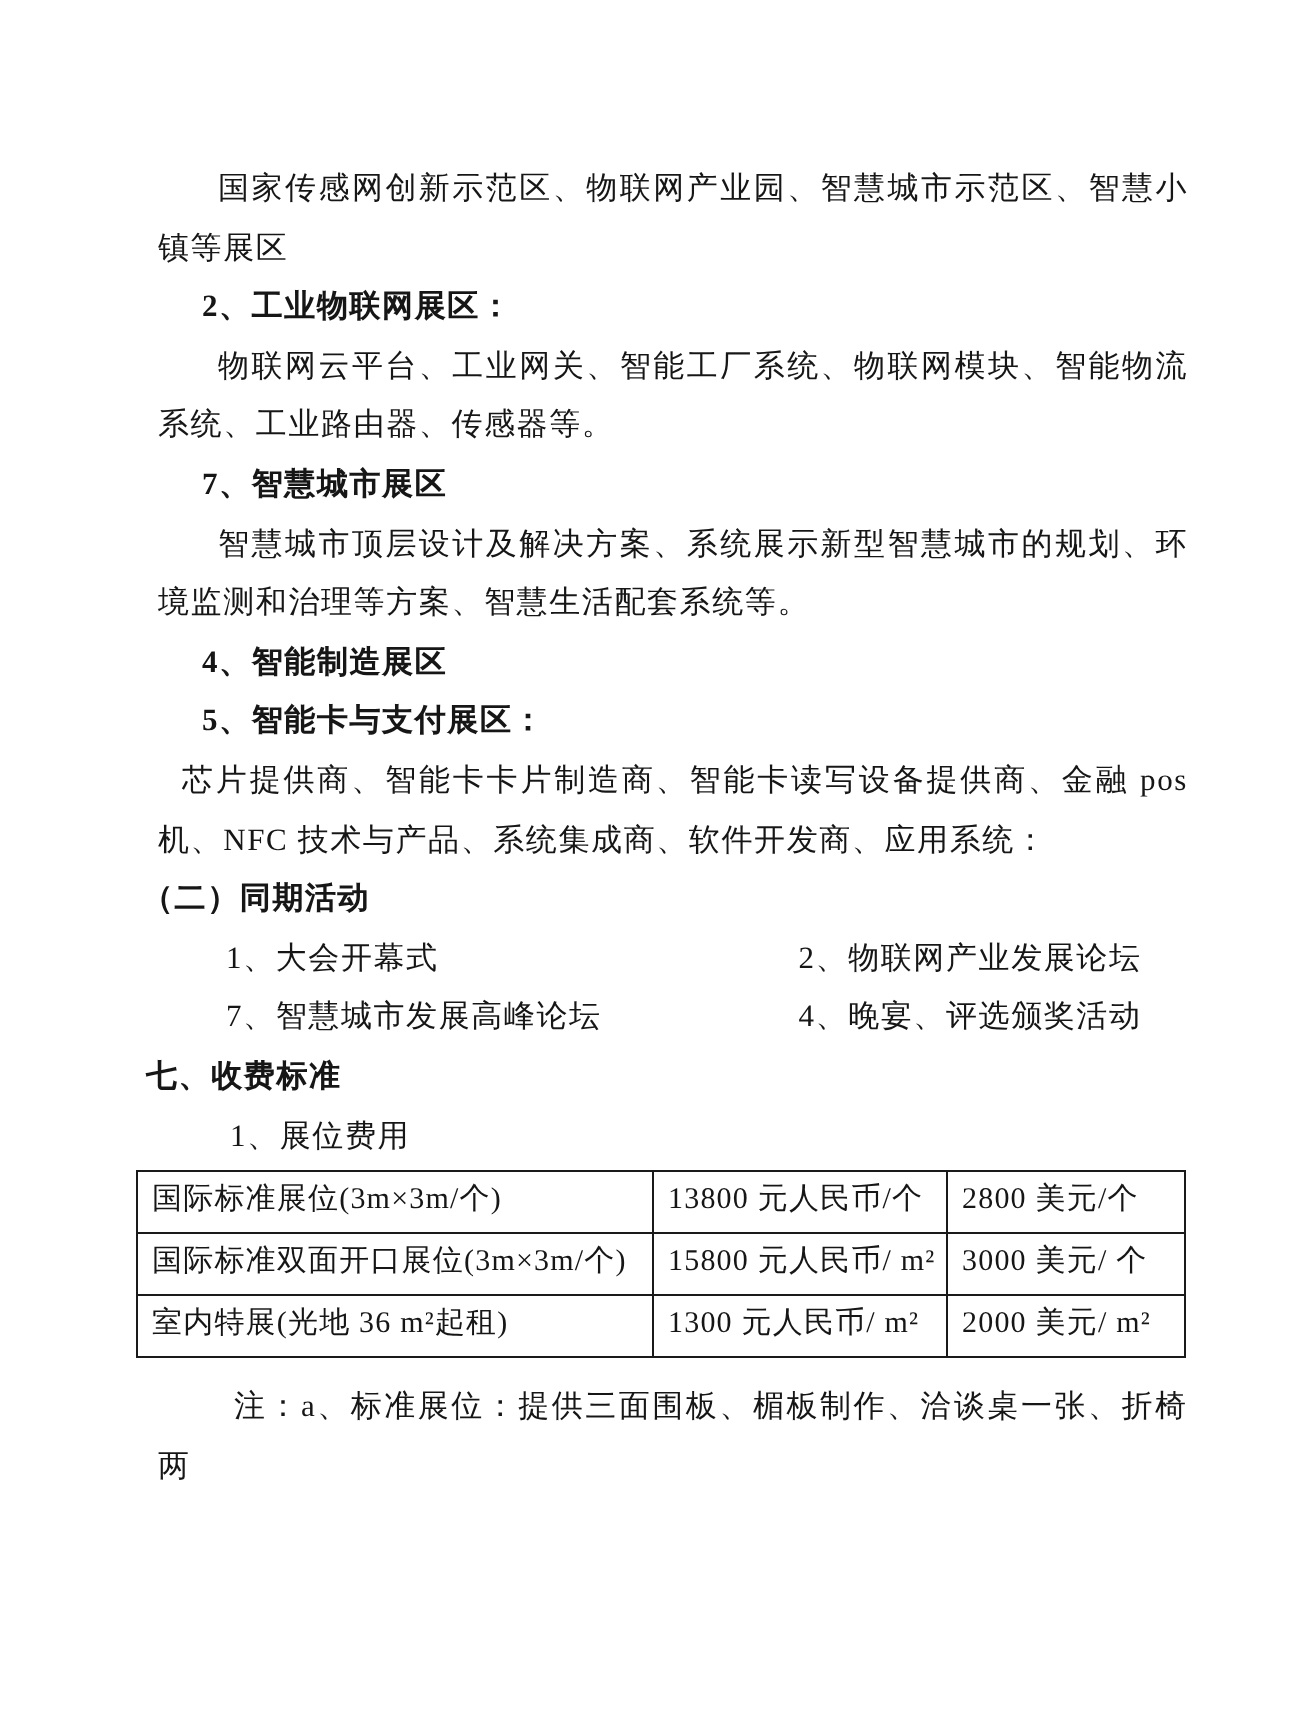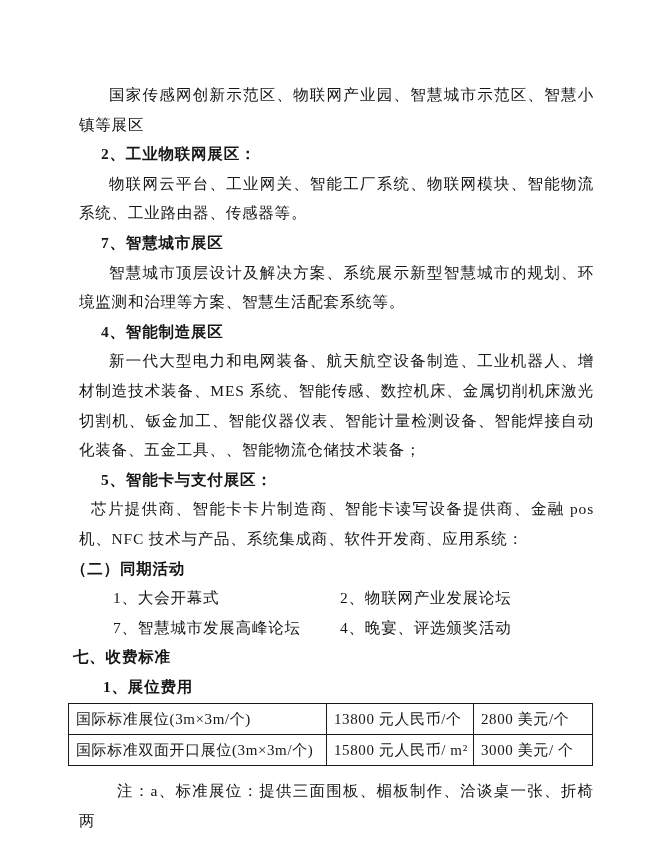--- a/index.html
+++ b/index.html
@@ -27,24 +27,24 @@
     text-justify: inter-character;
     text-indent: 30px;
   }
   .para.small-indent { text-indent: 12px; }
   .heading {
     margin: 0 0 0 22px;
     font-weight: bold;
   }
   .heading.flush-left { margin-left: -8px; }
   .heading.fees { margin-left: -6px; }
-  .act-row { display: flex; margin-left: 34px; }
+  .act-row { display: flex; margin-left: 34px; gap: 36px; }
   .act-left { width: 227px; flex: 0 0 auto; }
-  .act-right { flex: 1 1 auto; }
-  .sub-item { margin-left: 24px; font-weight: bold; }
+  .act-right { flex: 1 1 auto; text-align: center; }
+  .sub-item { margin-left: 36px; }
   table.fee-table {
     border-collapse: collapse;
     table-layout: fixed;
     width: 524px;
     margin: 2px 0 0 -11px;
   }
   table.fee-table td {
     border: 1.6px solid #1a1a1a;
     height: 31px;
     padding: 0 2px 0 7px;
@@ -72,21 +72,20 @@
 
   <p class="para">国家传感网创新示范区、物联网产业园、智慧城市示范区、智慧小镇等展区</p>
 
   <p class="heading">2、工业物联网展区：</p>
   <p class="para">物联网云平台、工业网关、智能工厂系统、物联网模块、智能物流系统、工业路由器、传感器等。</p>
 
   <p class="heading">7、智慧城市展区</p>
   <p class="para">智慧城市顶层设计及解决方案、系统展示新型智慧城市的规划、环境监测和治理等方案、智慧生活配套系统等。</p>
 
   <p class="heading">4、智能制造展区</p>
-  <p class="para">新一代大型电力和电网装备、航天航空设备制造、工业机器人、增材制造技术装备、MES 系统、智能传感、数控机床、金属切削机床激光切割机、钣金加工、智能仪器仪表、智能计量检测设备、智能焊接自动化装备、五金工具、、智能物流仓储技术装备；</p>
 
   <p class="heading">5、智能卡与支付展区：</p>
   <p class="para small-indent">芯片提供商、智能卡卡片制造商、智能卡读写设备提供商、金融 pos 机、NFC 技术与产品、系统集成商、软件开发商、应用系统：</p>
 
   <p class="heading flush-left">（二）同期活动</p>
 
   <div class="act-row">
     <span class="act-left">1、大会开幕式</span>
     <span class="act-right">2、物联网产业发展论坛</span>
   </div>
@@ -103,18 +102,23 @@
         <tr>
       <td class="col-item">国际标准展位(3m×3m/个)</td>
       <td class="col-rmb">13800 元人民币/个</td>
       <td class="col-usd">2800 美元/个</td>
     </tr>
     <tr>
       <td class="col-item">国际标准双面开口展位(3m×3m/个)</td>
       <td class="col-rmb">15800 元人民币/ m²</td>
       <td class="col-usd">3000 美元/ 个</td>
     </tr>
+    <tr>
+      <td class="col-item">室内特展(光地 36 m²起租)</td>
+      <td class="col-rmb">1300 元人民币/ m²</td>
+      <td class="col-usd">2000 美元/ m²</td>
+    </tr>
   </tbody>
     </table>
 
   <p class="note">注：a、标准展位：提供三面围板、楣板制作、洽谈桌一张、折椅两</p>
 
 </div>
 
 </body></html>

